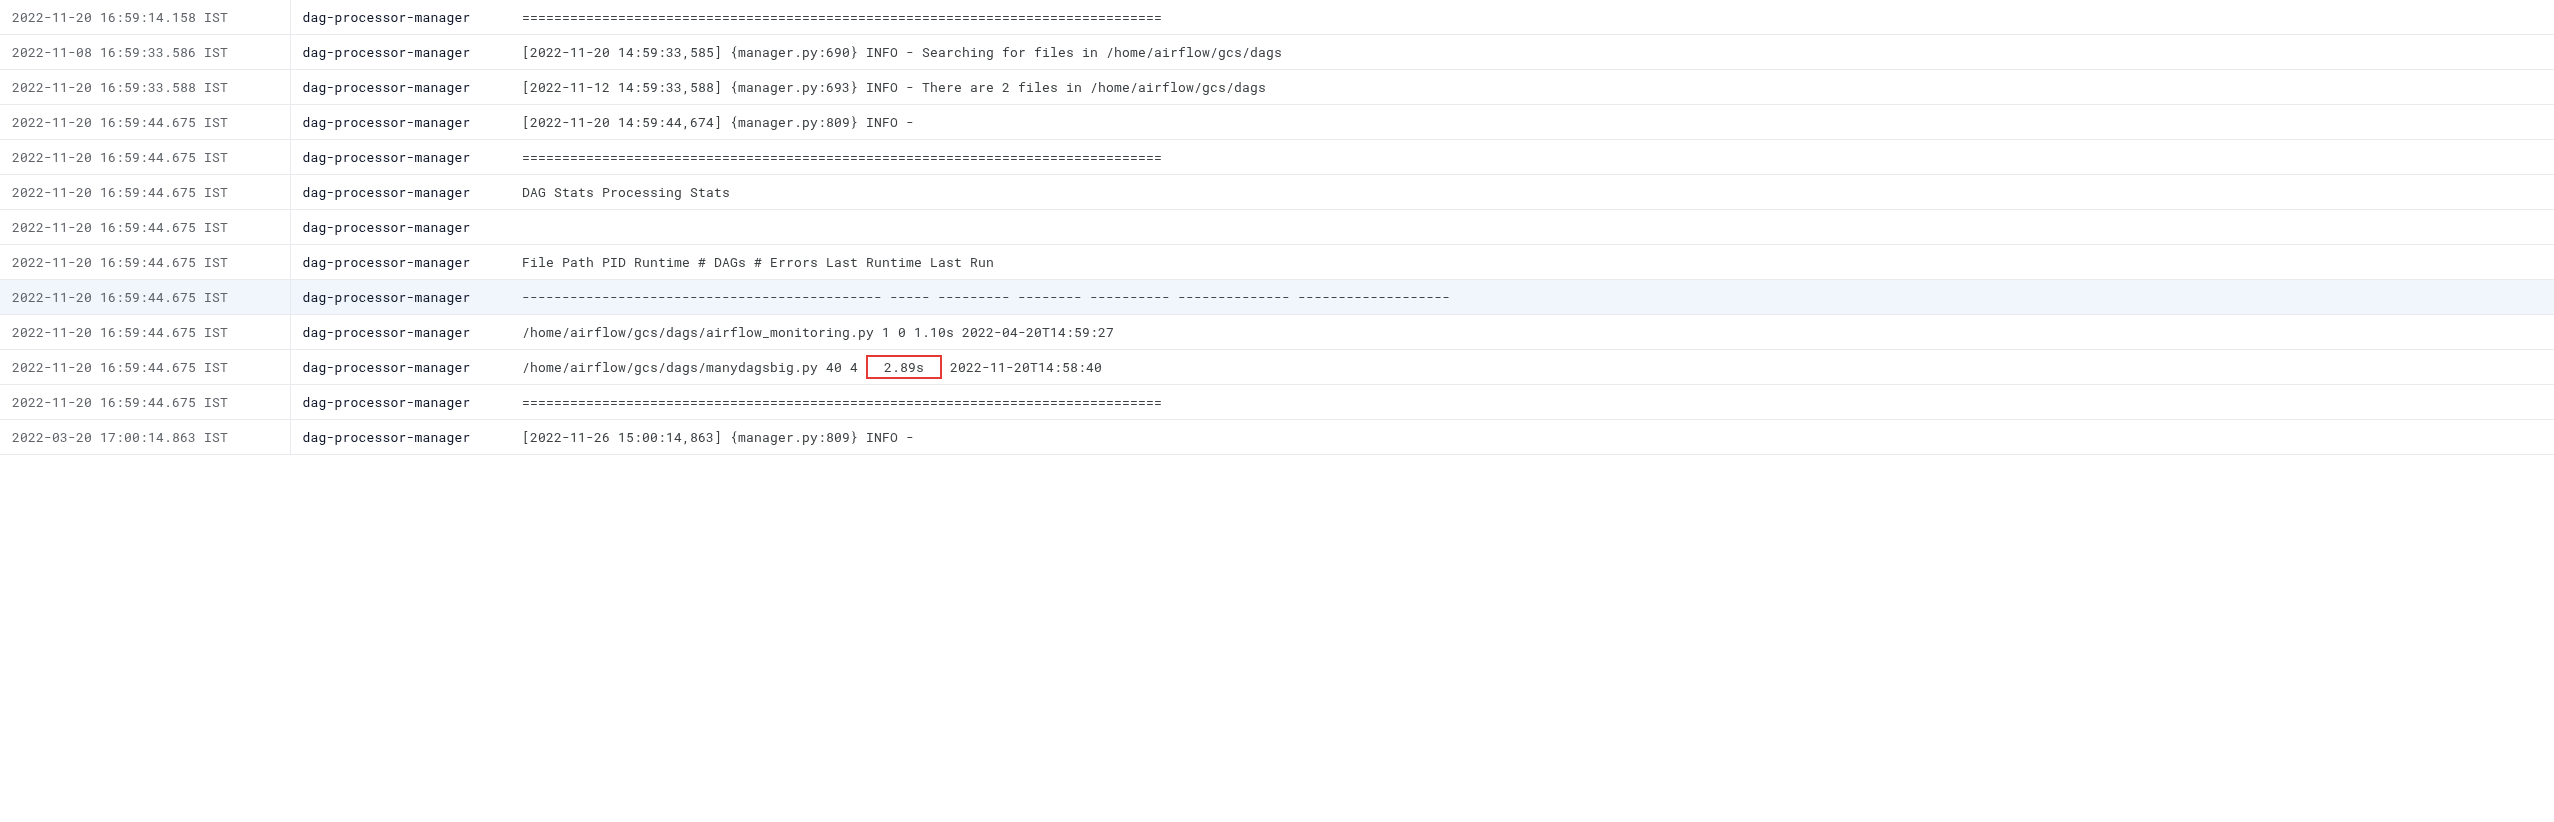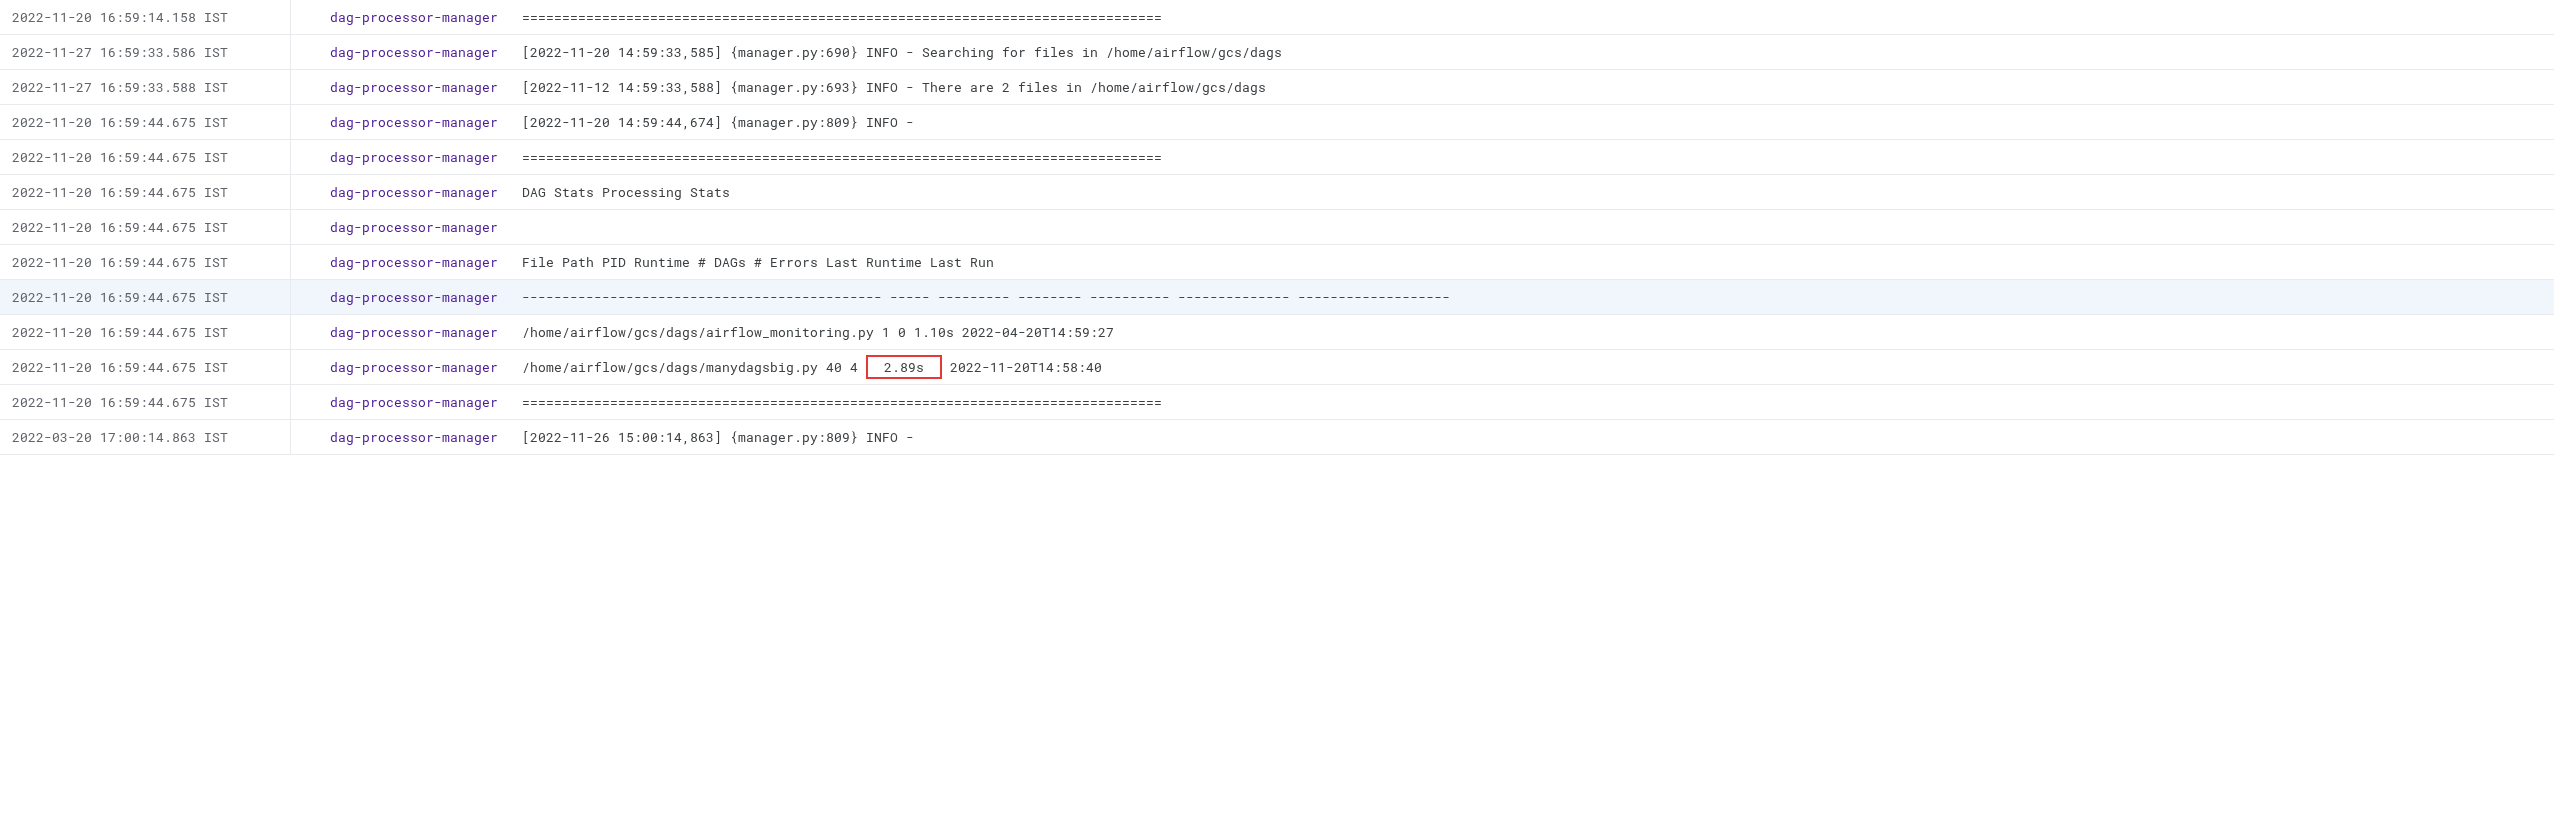--- a/index.html
+++ b/index.html
@@ -31,22 +31,21 @@
       letter-spacing: 0.2px;
     }
     .timestamp-cell {
       width: 290px;
       color: #5f6368;
       border-right: 1px solid #e8eaed;
       margin-top: 44px;
     }
     .source-cell {
       width: 220px;
-      color: #4c1d95;
-      text-align: right;
+      color: #0f172a;
     }
     .message-cell {
       color: #3c4043;
     }
     .highlight-box {
       border: 2.5px solid #e53935;
       padding: 1px 16px;
       display: inline;
     }
   </style>
@@ -54,26 +53,26 @@
 <body>
 
 <table class="log-table">
   <tbody>
       <tr class="log-row">
         <td class="log-cell timestamp-cell">2022-11-20 16:59:14.158 IST</td>
         <td class="log-cell source-cell">dag-processor-manager</td>
         <td class="log-cell message-cell">================================================================================</td>
       </tr>
       <tr class="log-row">
-        <td class="log-cell timestamp-cell">2022-11-27 16:59:33.586 IST</td>
+        <td class="log-cell timestamp-cell">2022-11-08 16:59:33.586 IST</td>
         <td class="log-cell source-cell">dag-processor-manager</td>
         <td class="log-cell message-cell">[2022-11-20 14:59:33,585] {manager.py:690} INFO - Searching for files in /home/airflow/gcs/dags</td>
       </tr>
       <tr class="log-row">
-        <td class="log-cell timestamp-cell">2022-11-27 16:59:33.588 IST</td>
+        <td class="log-cell timestamp-cell">2022-11-20 16:59:33.588 IST</td>
         <td class="log-cell source-cell">dag-processor-manager</td>
         <td class="log-cell message-cell">[2022-11-12 14:59:33,588] {manager.py:693} INFO - There are 2 files in /home/airflow/gcs/dags</td>
       </tr>
       <tr class="log-row">
         <td class="log-cell timestamp-cell">2022-11-20 16:59:44.675 IST</td>
         <td class="log-cell source-cell">dag-processor-manager</td>
         <td class="log-cell message-cell">[2022-11-20 14:59:44,674] {manager.py:809} INFO - </td>
       </tr>
       <tr class="log-row">
         <td class="log-cell timestamp-cell">2022-11-20 16:59:44.675 IST</td>

